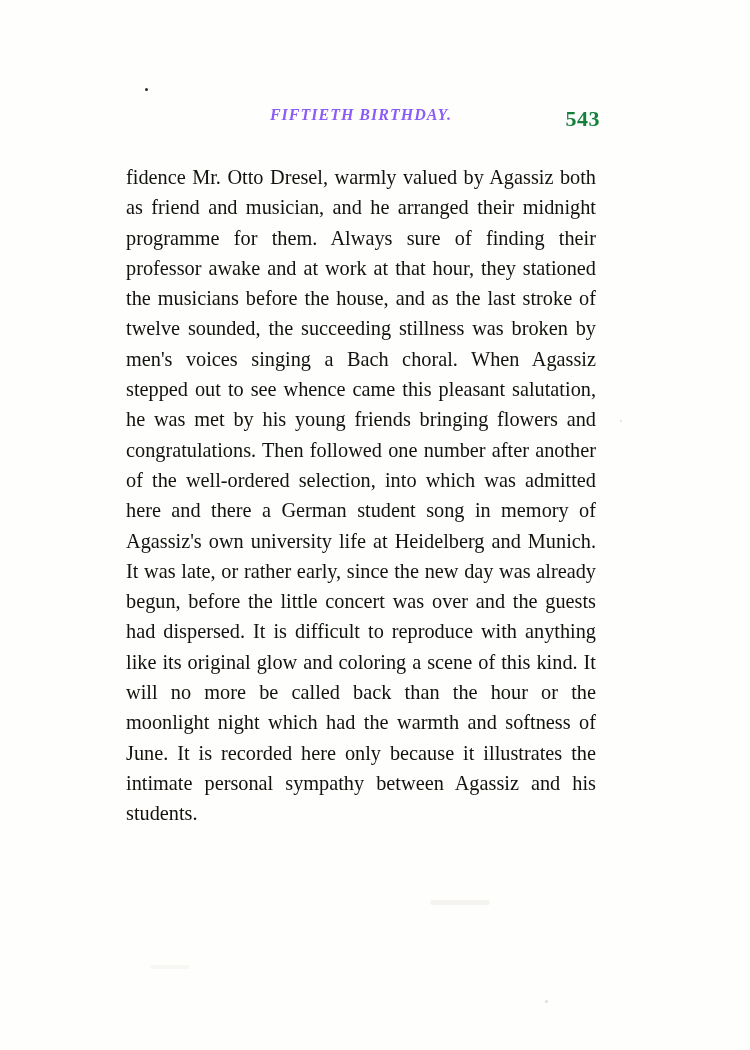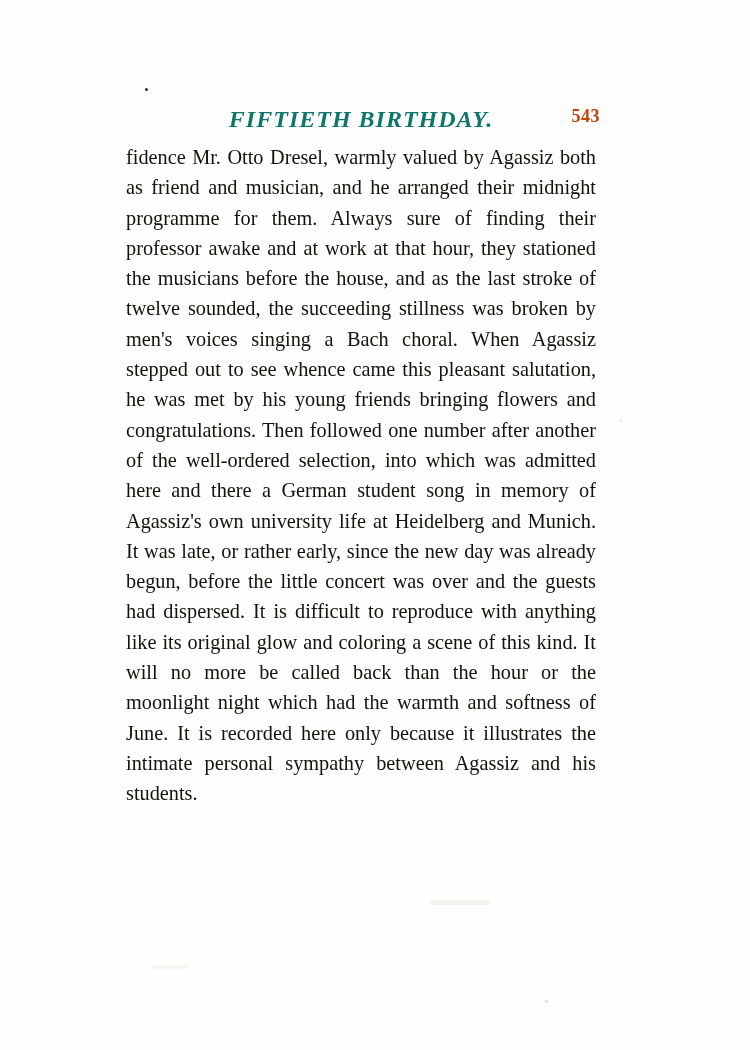--- a/index.html
+++ b/index.html
@@ -41,37 +41,37 @@
     border-radius: 50%;
   }
   .running-head {
     position: absolute;
     left: 0;
     right: 0;
     top: 24px;
     text-align: center;
     font-style: italic;
     font-weight: bold;
-    font-size: 24px;
+    font-size: 16px;
     letter-spacing: 1.0px;
-    color: #0f766e;
+    color: #8b5cf6;
     white-space: nowrap;
   }
   .folio {
     position: absolute;
     right: -4px;
     top: 24px;
     font-weight: bold;
-    font-size: 18px;
+    font-size: 22px;
     letter-spacing: 0.5px;
-    color: #c2410c;
+    color: #15803d;
   }
   
   .body-text {
-    margin-top: 14px;
+    margin-top: 34px;
     font-size: 20.3px;
     line-height: 30.3px;
     text-align: justify;
     text-justify: inter-word;
     color: #14120f;
   }
   .body-text p {
     margin: 0;
   }
   .body-text p.indent {

